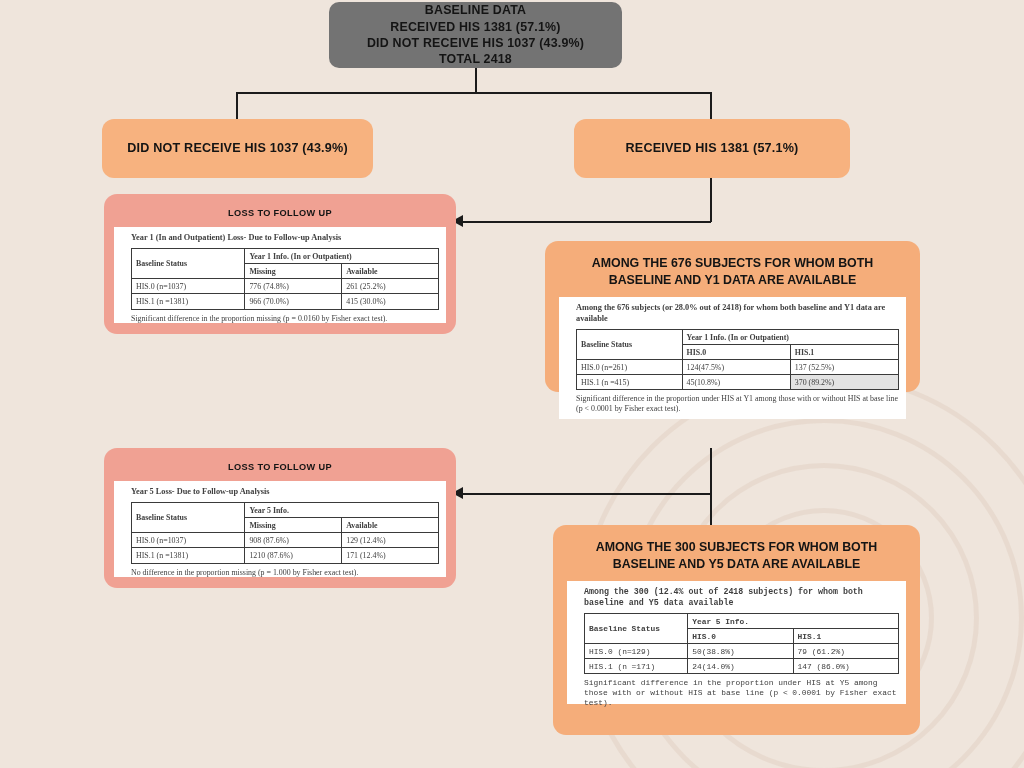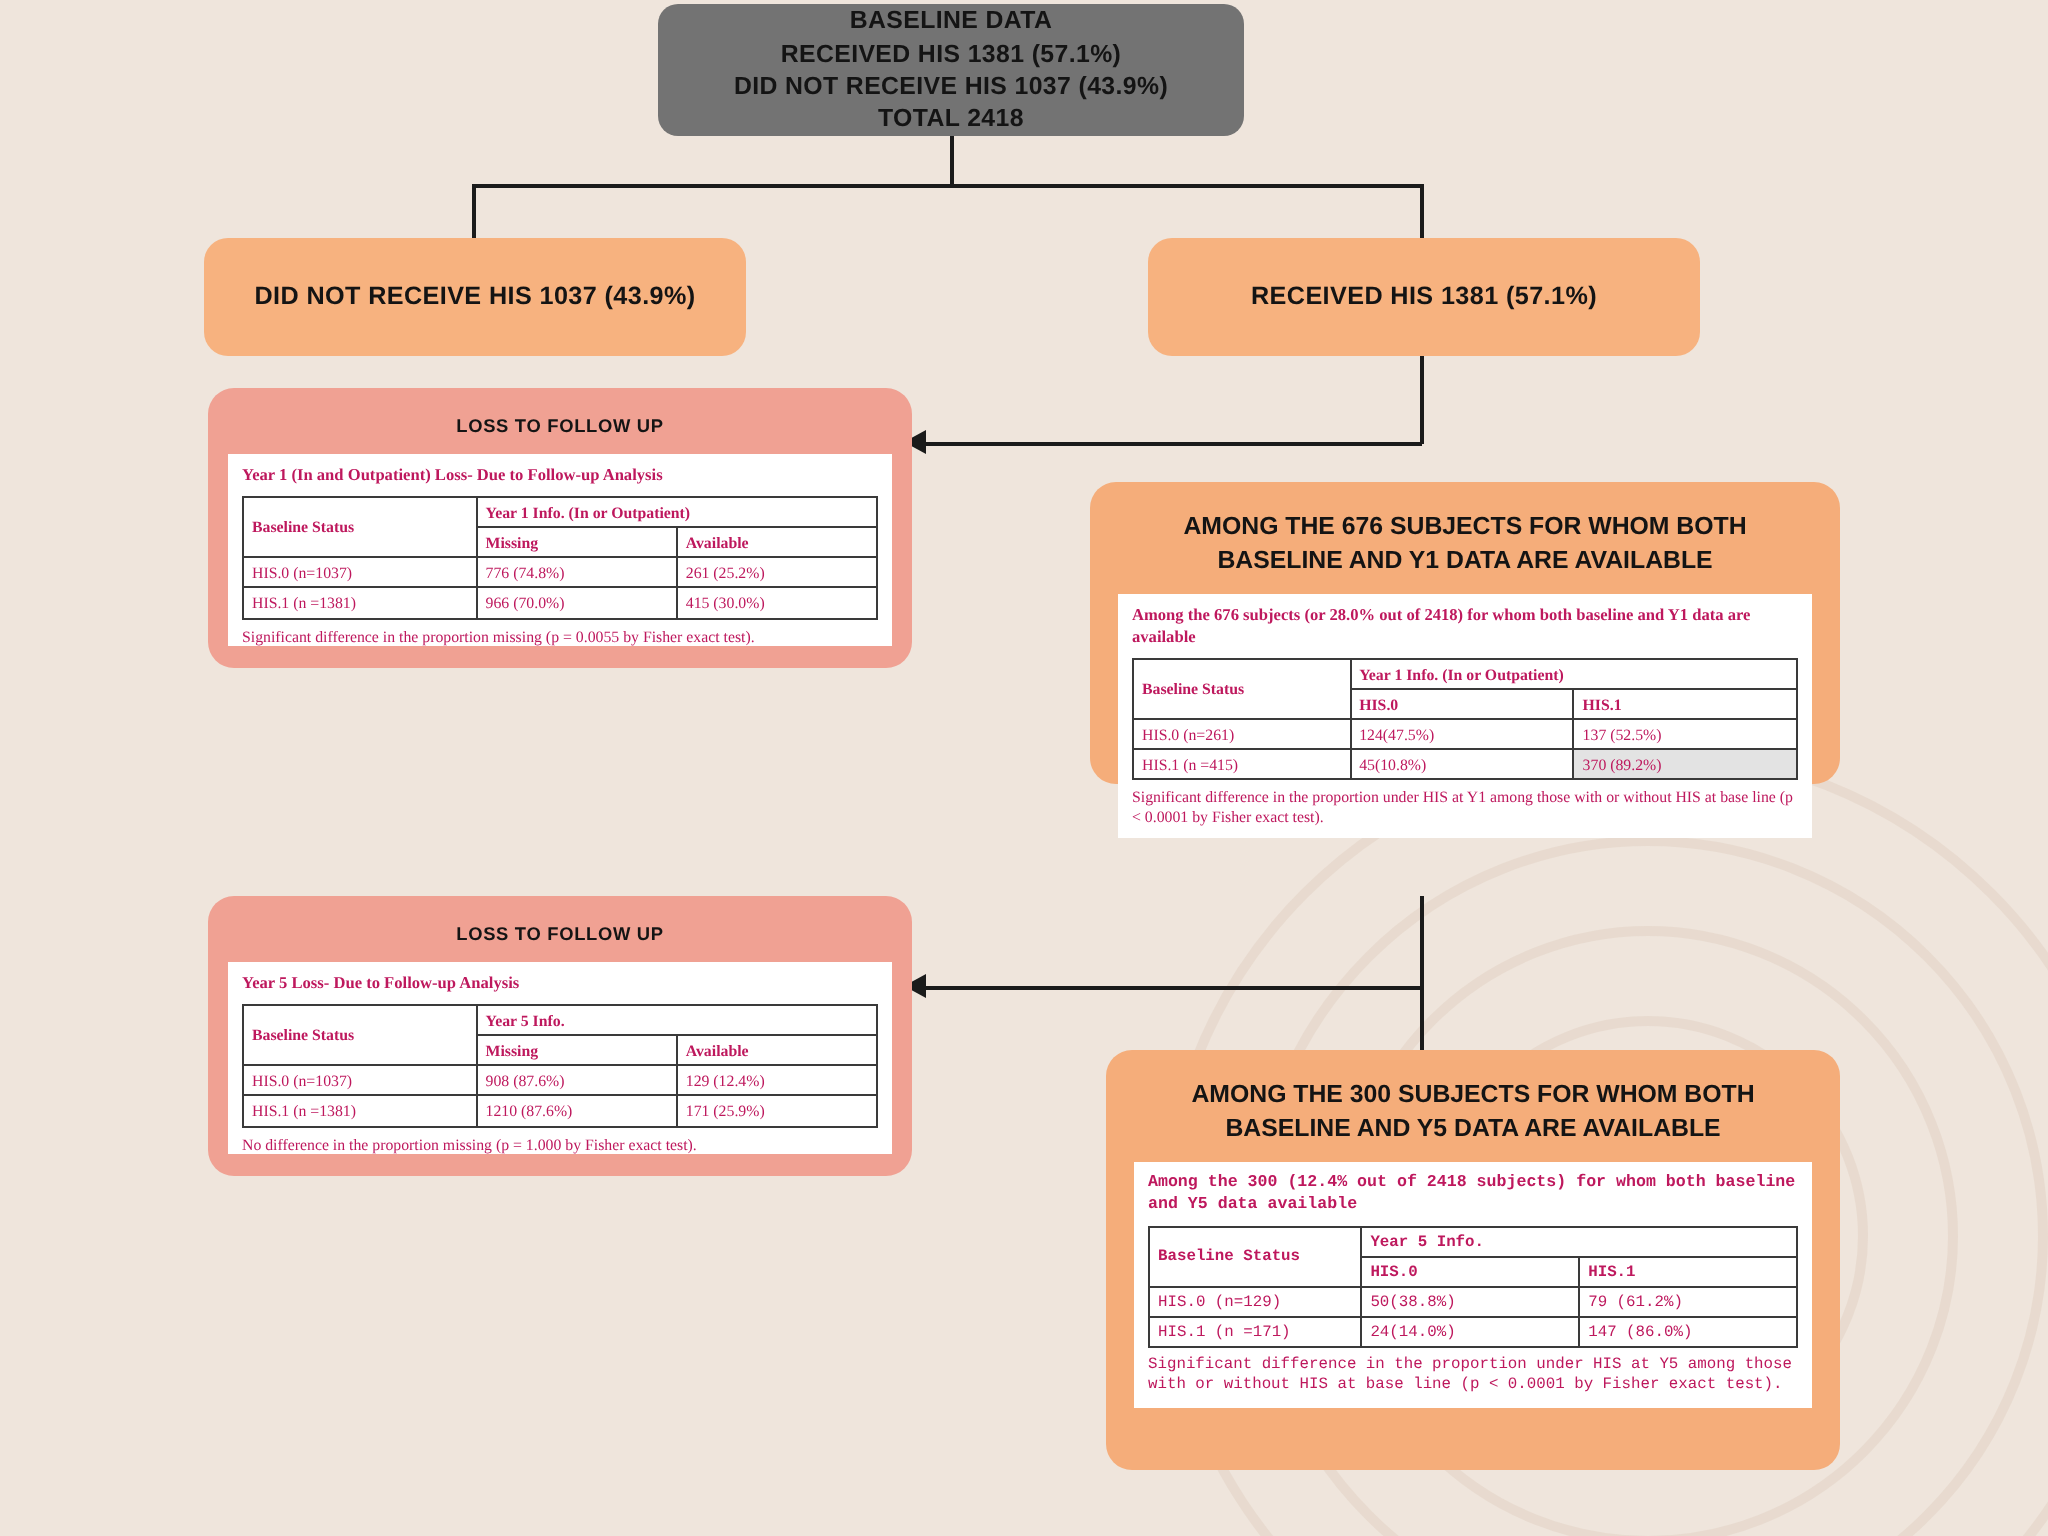--- a/index.html
+++ b/index.html
@@ -109,23 +109,23 @@
   .panel-heading.small {
     font-size: 9.2px;
     letter-spacing: .35px;
     margin: 4px 0 8px 0;
   }
 
   
   .card {
     background: #ffffff;
     box-sizing: border-box;
-    padding: 6px 7px 6px 7px;
+    padding: 6px 7px 6px 17px;
     font-family: "Liberation Serif", serif;
-    color: #be185d;
+    color: #404040;
   }
   .card-caption {
     font-weight: bold;
     font-size: 8.3px;
     line-height: 1.3;
     margin-bottom: 4px;
   }
   table.stat {
     border-collapse: collapse;
     width: 100%;
@@ -215,21 +215,21 @@
           <td>776 (74.8%)</td>
           <td>261 (25.2%)</td>
         </tr>
         <tr>
           <td>HIS.1 (n =1381)</td>
           <td>966 (70.0%)</td>
           <td>415 (30.0%)</td>
         </tr>
       </tbody>
         </table>
-      <div class="card-note">Significant difference in the proportion missing (p = 0.0055 by Fisher exact test).</div>
+      <div class="card-note">Significant difference in the proportion missing (p = 0.0160 by Fisher exact test).</div>
     </div>
   </div>
 
   <div class="panel-orange" style="left:545px; top:241px; width:375px; height:151px;">
     <div class="panel-heading">
       <div>AMONG THE 676 SUBJECTS FOR WHOM BOTH</div>
       <div>BASELINE AND Y1 DATA ARE AVAILABLE</div>
     </div>
     <div class="card" style="height:122px;">
       <div class="card-caption">Among the 676 subjects (or 28.0% out of 2418) for whom both baseline and Y1 data are available</div>
@@ -274,21 +274,21 @@
           <td class="hd" style="width:33%;">Available</td>
         </tr>
         <tr>
           <td>HIS.0 (n=1037)</td>
           <td>908 (87.6%)</td>
           <td>129 (12.4%)</td>
         </tr>
         <tr>
           <td>HIS.1 (n =1381)</td>
           <td>1210 (87.6%)</td>
-          <td>171 (25.9%)</td>
+          <td>171 (12.4%)</td>
         </tr>
       </tbody>
         </table>
       <div class="card-note">No difference in the proportion missing (p = 1.000 by Fisher exact test).</div>
     </div>
   </div>
 
   <div class="panel-orange" style="left:553px; top:525px; width:367px; height:210px;">
     <div class="panel-heading">
       <div>AMONG THE 300 SUBJECTS FOR WHOM BOTH</div>

